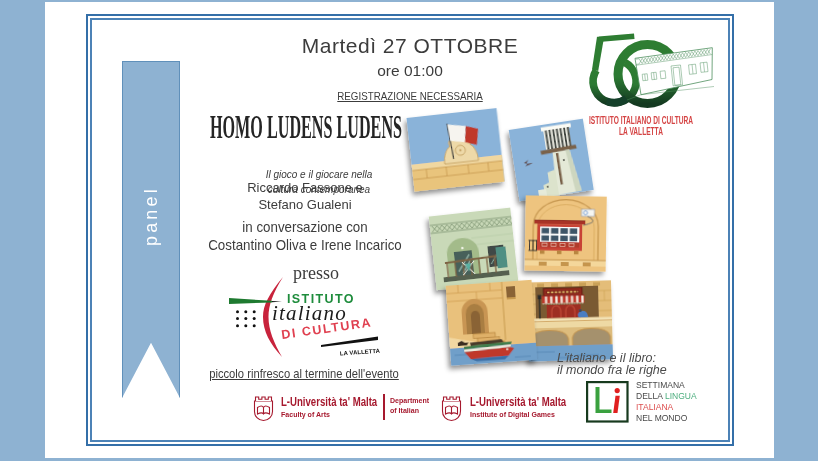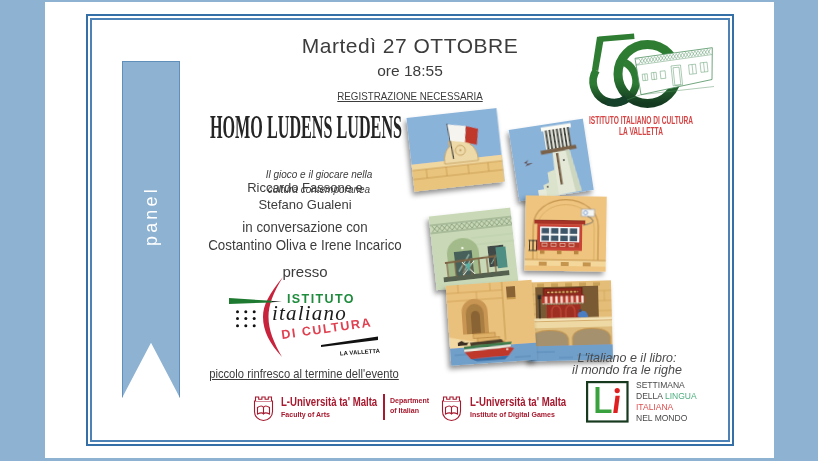--- a/index.html
+++ b/index.html
@@ -26,33 +26,33 @@
   <div class="abs" style="left:90px;top:18px;width:636px;height:420px;border:2px solid #4c82b6;box-sizing:content-box;"></div>
 
   <div class="abs" style="left:122px;top:61px;width:58px;height:337px;background:#8eb2d2;border:1px solid #6090ba;box-sizing:border-box;clip-path:polygon(0 0,100% 0,100% 100%,50% 83.6%,0 100%);"></div>
 
   <div class="abs" style="left:122px;top:186px;width:58px;text-align:center;">
     <span style="writing-mode:vertical-rl;transform:rotate(180deg);color:#ffffff;font-size:18px;letter-spacing:3.2px;">panel</span>
   </div>
 
   <div class="abs ctr txt" id="t-date" style="left:200px;top:34px;width:420px;font-size:21px;letter-spacing:0.5px;line-height:24px;">Martedì 27 OTTOBRE</div>
 
-  <div class="abs ctr txt" id="t-time" style="left:200px;top:62px;width:420px;font-size:15.5px;line-height:18px;">ore 18:55</div>
+  <div class="abs ctr txt" id="t-time" style="left:200px;top:62px;width:420px;font-size:15.5px;line-height:18px;">ore 01:00</div>
 
   <div class="abs ctr txt" id="t-reg" style="left:200px;top:89px;width:420px;font-size:10.5px;text-decoration:underline;line-height:14px;transform:scaleX(0.93);transform-origin:50% 50%;">REGISTRAZIONE NECESSARIA</div>
 
   <div class="abs ctr" id="t-homo" style="left:105px;top:112px;width:400px;font-family:'Liberation Serif',serif;font-weight:bold;font-size:34px;color:#252525;transform:scaleX(0.475);transform-origin:50% 50%;white-space:nowrap;line-height:30px;">HOMO LUDENS LUDENS</div>
 
   <div class="abs ctr txt" id="t-sub" style="left:209px;top:143px;width:220px;font-size:10px;font-style:italic;line-height:15.4px;margin-top:24px;">Il gioco e il giocare nella<br>cultura contemporanea</div>
 
   <div class="abs ctr txt" id="t-spk" style="left:195px;top:180px;width:220px;font-size:13px;line-height:16.6px;">Riccardo Fassone e<br>Stefano Gualeni</div>
 
   <div class="abs ctr txt" id="t-conv" style="left:175px;top:219px;width:260px;font-size:14.5px;line-height:17.6px;transform:scaleX(0.92);transform-origin:50% 50%;">in conversazione con<br>Costantino Oliva e Irene Incarico</div>
 
-  <div class="abs ctr txt" id="t-presso" style="left:195px;top:263px;width:220px;font-size:15px;">presso</div>
+  <div class="abs ctr txt" id="t-presso" style="left:206px;top:263px;width:220px;font-size:18px;font-family:Liberation Serif, serif;">presso</div>
 
   <svg class="abs" style="left:222px;top:272px;" width="175" height="92" viewBox="0 0 175 92">
 
     <path d="M61,5 C47,22 41,33 41,45 C41,59 48,72 60,85 C52,71 46.5,58 46.5,45 C46.5,33 51,21 61,5 Z" fill="#c8233c"></path>
 
     <polygon points="7,26 50,28.8 50,30.4 7,32" fill="#1e7a30"></polygon>
     <polygon points="50,28.9 60,29.5 50,30.3" fill="#1a1a1a"></polygon>
 
     <g fill="#111">
       <circle cx="15.5" cy="39.8" r="1.5"></circle>
@@ -354,21 +354,21 @@
       <rect x="115.5" y="32.5" width="7" height="9.5" transform="rotate(-6 119 37)"></rect>
       <line x1="107.5" y1="34.7" x2="107.5" y2="43.8" transform="rotate(-6 107.5 39)"></line>
       <line x1="119" y1="32.7" x2="119" y2="41.8" transform="rotate(-6 119 37)"></line>
       <line x1="42" y1="70" x2="56" y2="64.7"></line>
       <line x1="56" y1="64.7" x2="129" y2="56.5"></line>
     </g>
   </svg>
 
   <div class="abs ctr" style="left:561px;top:115px;width:160px;font-size:10px;font-weight:bold;color:#d54545;line-height:11px;transform:scaleX(0.66);transform-origin:50% 0;white-space:nowrap;">ISTITUTO ITALIANO DI CULTURA<br>LA VALLETTA</div>
 
-  <div class="abs" style="left:557px;top:353px;width:140px;text-align:center;font-size:12.5px;font-style:italic;color:#4a4a4a;line-height:11.8px;">L'italiano e il libro:<br>il mondo fra le righe</div>
+  <div class="abs" style="left:557px;top:353px;width:140px;text-align:left;font-size:12.5px;font-style:italic;color:#4a4a4a;line-height:11.8px;">L'italiano e il libro:<br>il mondo fra le righe</div>
 
   <svg class="abs" style="left:586px;top:381px;" width="43" height="42" viewBox="0 0 43 42">
     <rect x="1.1" y="1.1" width="40.4" height="39.4" fill="#ffffff" stroke="#173a1e" stroke-width="2.2"></rect>
     <polygon points="9.5,6 13.5,6 13.5,28.5 25.5,28.5 25.5,32 9.5,32" fill="#3aa13f"></polygon>
     <circle cx="31.2" cy="9.6" r="2.6" fill="#e02020"></circle>
     <polygon points="29.5,14.8 33.8,14.8 31.5,32 27.2,32" fill="#e02020"></polygon>
   </svg>
 
   <div class="abs" style="left:636px;top:380px;font-size:9.8px;line-height:10.9px;color:#4a4a4a;transform:scaleX(0.87);transform-origin:0 0;white-space:nowrap;">SETTIMANA<br>DELLA <span style="color:#4cae7e;">LINGUA</span><br><span style="color:#dc4e4e;">ITALIANA</span><br>NEL MONDO</div>
 

